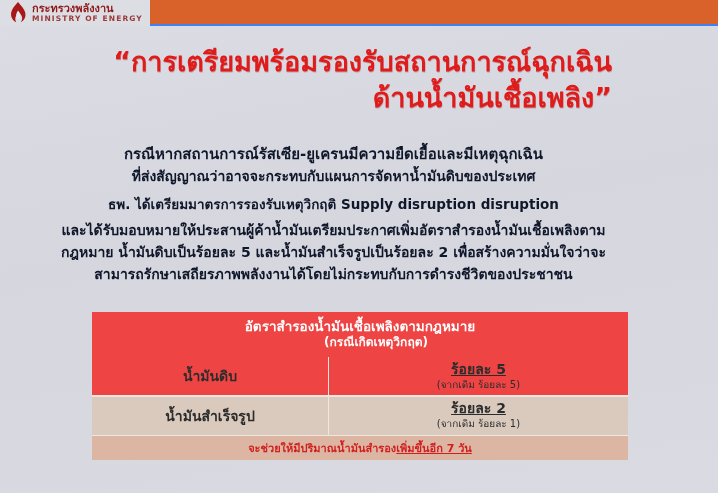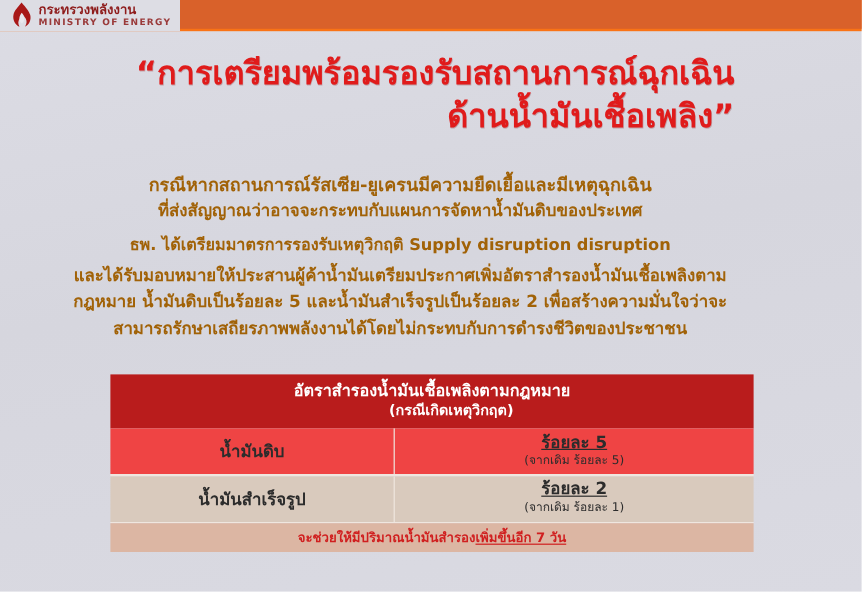--- a/index.html
+++ b/index.html
@@ -14,21 +14,21 @@
     background: linear-gradient(170deg, #dcdce4 0%, #d6d6de 45%, #dadae2 100%);
     position: relative;
   }
 
   
   .header-band {
     position: absolute;
     top: 0; left: 0;
     width: 718px;
     height: 26px;
-    background: #f97316;
+    background: #3b82f6;
   }
   .header-orange {
     position: absolute;
     top: 0;
     left: 148px;
     width: 570px;
     height: 24px;
     background: #d9612a;
   }
   .brand {
@@ -88,42 +88,42 @@
     white-space: nowrap;
   }
 
   
   .body-block {
     position: absolute;
     top: 143px;
     left: 0;
     width: 667px;
     text-align: center;
-    color: #a16207;
+    color: #0f172a;
   }
   .para-line {
     font-weight: 700;
     line-height: 22px;
     white-space: nowrap;
   }
   .para-lg  { font-size: 15px; }
   .para-md  { font-size: 14px; }
   .para-sm  { font-size: 13.5px; }
   .spacer-6 { height: 6px; }
   .spacer-4 { height: 4px; }
 
   
   .table-wrap {
     position: absolute;
     top: 312px;
     left: 92px;
     width: 536px;
   }
   .tbl-head {
-    background: #b91c1c;
+    background: #ef4444;
     color: #ffffff;
     text-align: center;
     padding: 6px 0 7px 0;
     line-height: 16px;
   }
   .tbl-head-l1 { font-size: 13.5px; font-weight: 700; }
   .tbl-head-l2 { font-size: 12px; font-weight: 700; padding-left: 32px; }
 
   .tbl-row {
     display: flex;

